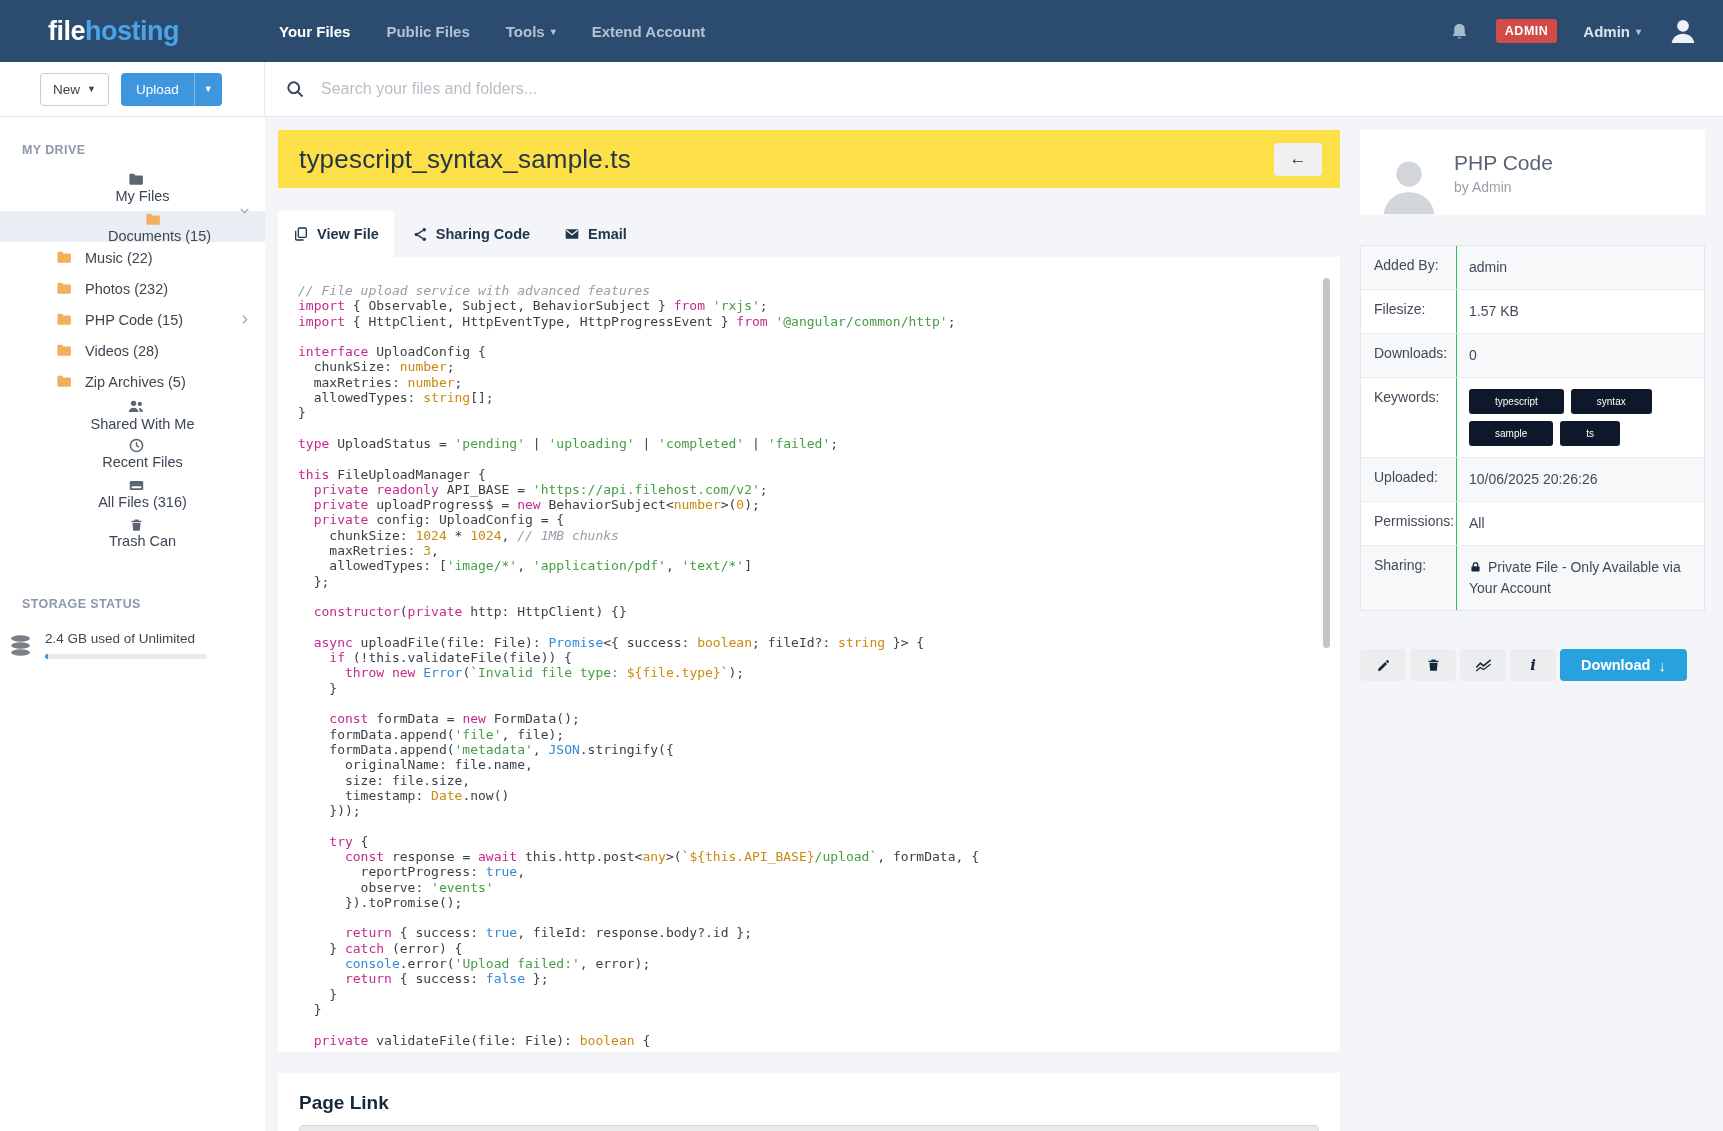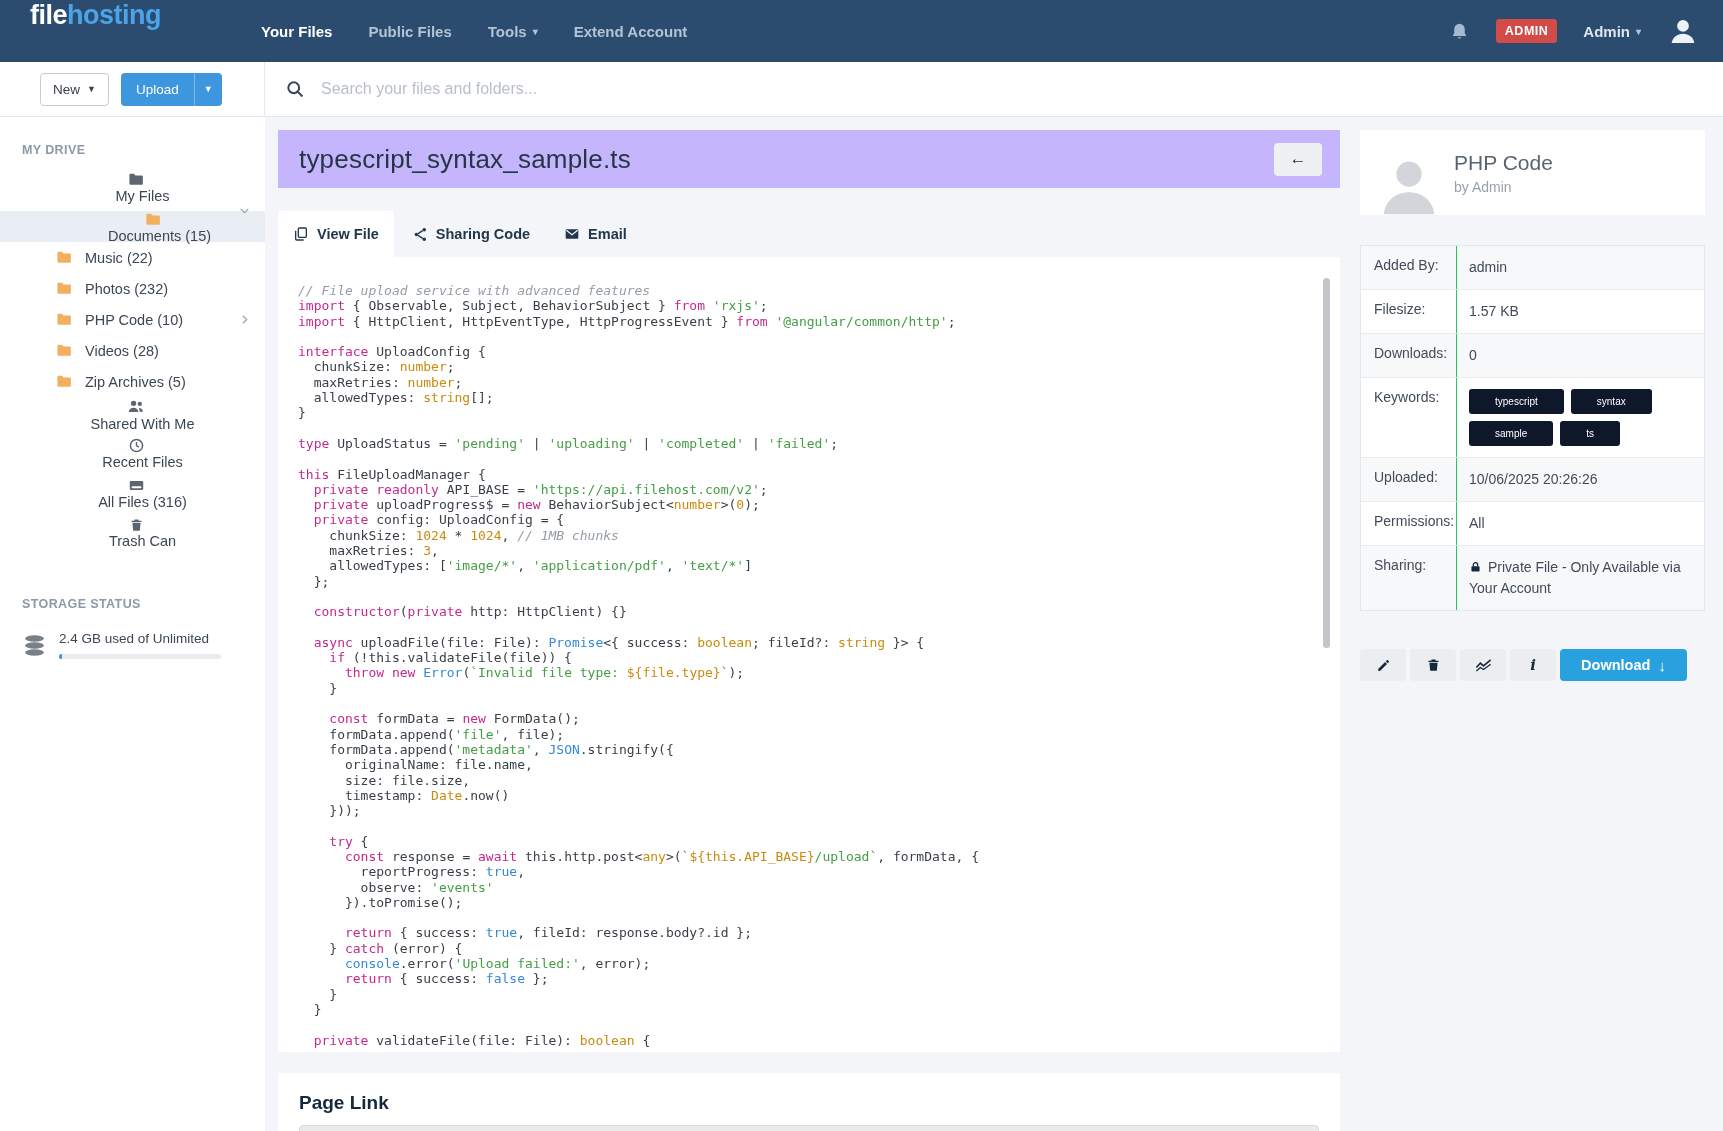--- a/index.html
+++ b/index.html
@@ -1,20 +1,20 @@
 <!DOCTYPE html>
 <html><head>
 <meta charset="utf-8">
 <style>
   * { margin:0; padding:0; box-sizing:border-box; }
   html,body { width:1723px; height:1131px; overflow:hidden; }
   body { background:#f3f5f8; font-family:"Liberation Sans", sans-serif; color:#3c4754; }
 
   
-  .navbar { height:62px; background:#2b4c6f; display:flex; padding:0 0 0 30px; }
+  .navbar { height:62px; background:#2b4c6f; display:flex; align-items:center; padding:0 0 0 48px; }
   .logo { font-size:27px; font-weight:800; letter-spacing:-0.5px; cursor:pointer; }
   .logo-file { color:#ffffff; }
   .logo-hosting { color:#4ba3ea; }
   .nav-links { display:flex; gap:36px; margin-left:100px; }
   .nav-link { font-size:15px; font-weight:600; color:#b3c3d6; cursor:pointer; text-decoration:none; display:flex; align-items:center; gap:6px; }
   .nav-link.active { color:#ffffff; font-weight:700; }
   .nav-link .caret { font-size:10px; }
   .nav-right { margin-left:auto; display:flex; align-items:center; gap:26px; padding-right:24px; }
   .bell { color:#a3bad0; display:flex; cursor:pointer; }
   .admin-badge { background:#d24b46; color:#fff; font-size:12.5px; font-weight:700; padding:5px 9px; border-radius:3px; letter-spacing:0.5px; }
@@ -43,29 +43,29 @@
   .side-header { font-size:12.5px; font-weight:600; color:#8d99a7; letter-spacing:0.4px; padding:0 22px; margin-bottom:14px; }
   .side-header.storage { margin-top:40px; }
   .side-item { display:flex; align-items:center; cursor:pointer; padding:0 14px 0 22px; }
   .side-item.lvl0 { height:40px;flex-direction:column; }
   .side-item.lvl1 { height:31px; padding-left:56px; }
   .side-item.selected { background:#e9eef4;flex-direction:column; }
   .side-label { font-size:14.5px; color:#3c4754; margin-left:12px; white-space:nowrap; }
   .side-icon { display:flex; color:#5d6670; }
   .side-item.lvl1 .side-icon { color:#f2b05e; }
   .trailing { margin-left:auto; color:#9aa6b3; display:flex; }
-  .storage-row { display:flex; padding:6px 22px 0 22px; gap:12px; align-items:flex-start; }
+  .storage-row { display:flex; padding:6px 22px 0 8px; gap:12px; align-items:flex-start; }
   .storage-icon { color:#7a8088; display:flex; margin-top:2px; }
   .storage-text { font-size:13.5px; color:#3c4754; margin-bottom:8px; }
   .storage-bar { width:162px; height:5px; background:#e9ebee; border-radius:3px; overflow:hidden; }
   .storage-fill { height:100%; width:2%; background:#3e96de; }
 
   
   .main { width:1062px; margin-left:13px; }
-  .title-bar { margin-top:13px; height:58px; background:#c4b5fd; display:flex; align-items:center; padding:0 10px 0 21px; }
+  .title-bar { margin-top:13px; height:58px; background:#fde047; display:flex; align-items:center; padding:0 10px 0 21px; }
   .title-bar h1 { font-size:26px; font-weight:500; color:#273646; flex:1; letter-spacing:0.2px; }
   .back-btn { width:48px; height:33px; background:#eef0f2; border:none; border-radius:4px; font-size:17px; font-weight:700; color:#1c2c3e; cursor:pointer; margin-right:8px; }
   .tabs { margin-top:23px; display:flex; gap:4px; }
   .tab { display:flex; align-items:center; gap:8px; padding:0 15px; height:46px; font-weight:600; font-size:14.5px; color:#22364c; cursor:pointer; }
   .tab .icon { display:flex; color:#22364c; }
   .tab.active { background:#fff; }
   .content-card { background:#fff; height:795px; position:relative; padding:26px 30px 0 20px; overflow:hidden; }
   .code-line { white-space:pre; font-family:"DejaVu Sans Mono", monospace; font-size:13px; line-height:15.3px; }
   .tok-p { color:#383f47; }
   .tok-k { color:#c4298c; }
@@ -207,21 +207,21 @@
             </svg>
           </span>
           <span class="side-label">Photos (232)</span>
         </div>
         <div class="side-item lvl1">
           <span class="icon side-icon">
             <svg viewBox="0 0 24 24" width="17" height="17">
               <path fill="currentColor" d="M2 5.5A1.5 1.5 0 0 1 3.5 4h5l2 2.5h9A1.5 1.5 0 0 1 21 8v10a1.5 1.5 0 0 1-1.5 1.5h-16A1.5 1.5 0 0 1 2 18z"></path>
             </svg>
           </span>
-          <span class="side-label">PHP Code (10)</span>
+          <span class="side-label">PHP Code (15)</span>
           <span class="icon trailing">
             <svg viewBox="0 0 24 24" width="13" height="13">
               <path d="M9 5l7 7-7 7" fill="none" stroke="currentColor" stroke-width="2.4"></path>
             </svg>
           </span>
         </div>
         <div class="side-item lvl1">
           <span class="icon side-icon">
             <svg viewBox="0 0 24 24" width="17" height="17">
               <path fill="currentColor" d="M2 5.5A1.5 1.5 0 0 1 3.5 4h5l2 2.5h9A1.5 1.5 0 0 1 21 8v10a1.5 1.5 0 0 1-1.5 1.5h-16A1.5 1.5 0 0 1 2 18z"></path>

